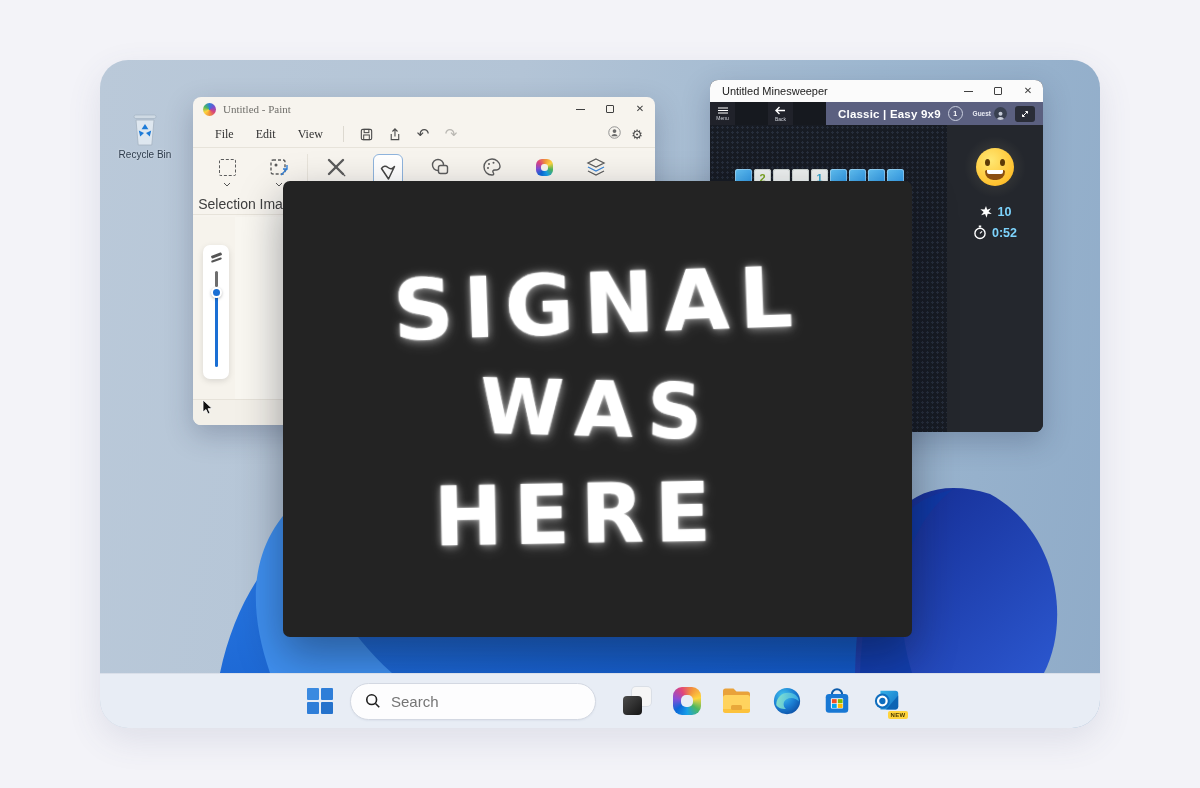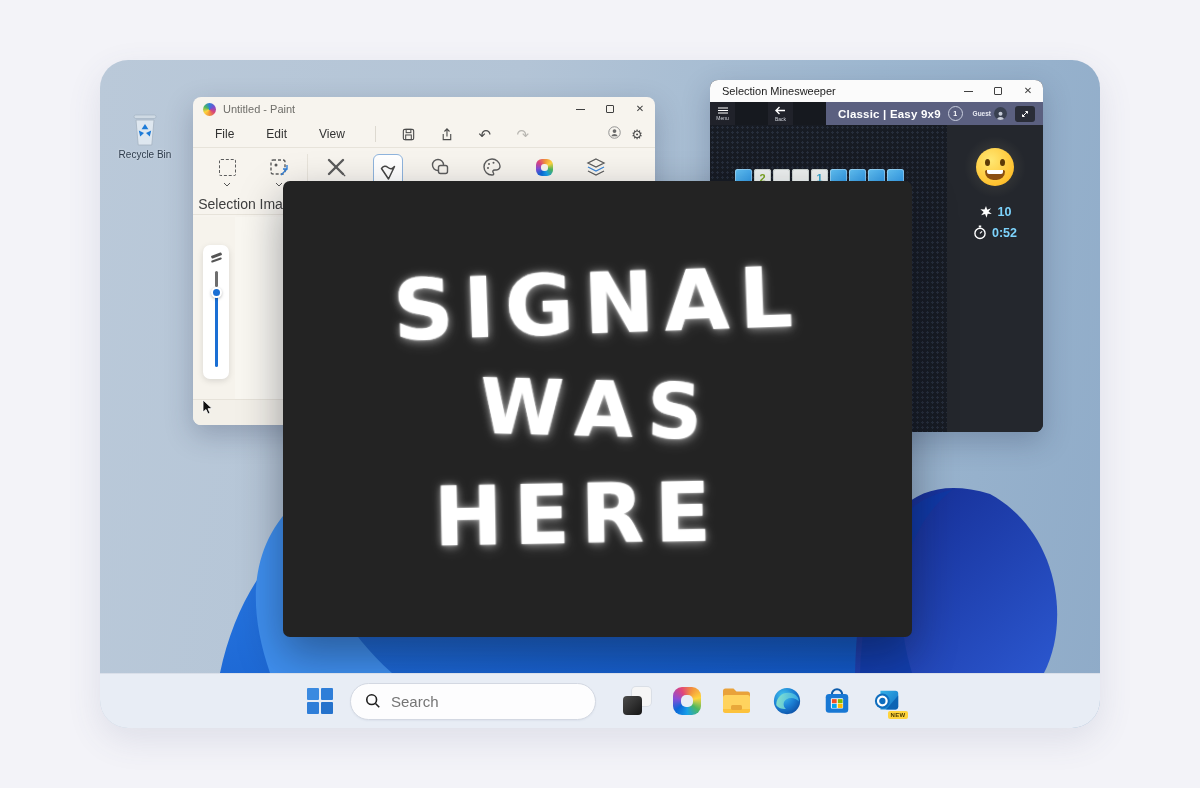--- a/index.html
+++ b/index.html
@@ -23,23 +23,23 @@
   .ctl { width:30px; height:100%; display:flex; align-items:center; justify-content:center; cursor:default; }
   .glyph-min { width:9px; height:1px; background:#404040; display:block; }
   .glyph-max { width:8px; height:8px; border:1px solid #404040; border-radius:1px; display:block; }
   .glyph-close { font-size:10px; color:#404040; line-height:1; }
 
   
   .paint { left:93px; top:37px; width:462px; height:328px; background:#f7f4ee; }
   .paint-titlebar { height:24px; display:flex; align-items:center; padding-left:10px; }
   .paint-logo { width:13px; height:13px; border-radius:50%;
     background:conic-gradient(#2f7ed8,#7a4fd0,#d8457a,#f0923c,#ffd43c,#4db85f,#2f7ed8); margin-right:7px; }
-  .paint-title { font-size:11px; color:#6f6e6a; flex:1; }
+  .paint-title { font-size:11px; color:#6f6e6a; flex:1;font-family:Liberation Serif, serif; }
   .paint-titlebar .winctl { height:24px; }
-  .paint-menubar { height:26px; display:flex; align-items:center; padding:0 12px; gap:12px; }
+  .paint-menubar { height:26px; display:flex; align-items:center; padding:0 12px; gap:2px;font-family:Liberation Serif, serif; }
   .menu-item { font-size:12px; color:#323232; padding:3px 10px; border-radius:4px; }
   .mb-sep { width:1px; height:16px; background:#ddd9d0; margin:0 8px; }
   .mb-icon { width:26px; height:20px; display:flex; align-items:center; justify-content:center; color:#4d4d4d; }
   .mb-icon.disabled { color:#b9b7b2; }
   .arrow-glyph { font-size:15px; line-height:1; }
   .mb-right { margin-left:auto; display:flex; align-items:center; gap:10px; }
   .gear-glyph { font-size:13px; color:#4d4d4d; line-height:1; }
   .paint-toolbar { position:relative; height:68px; border-top:1px solid #e7e3da; border-bottom:1px solid #e7e3da;
     display:flex; align-items:flex-start; padding:6px 4px 0 8px; }
   .tool-group { display:flex; flex-direction:column; align-items:center; width:52px; }
@@ -317,21 +317,21 @@
       </div>
     </div>
     <div class="paint-status"></div>
     <svg class="cursor-arrow" width="12" height="16" viewBox="0 0 12 16">
       <path d="M1 1 L1 13 L4 10.5 L6 15 L8 14 L6 9.7 L10 9.5 Z" fill="#111" stroke="#fff" stroke-width=".8"></path>
     </svg>
   </div>
 
   <div class="win mines">
     <div class="ms-titlebar">
-      <div class="ms-title">Selection Minesweeper</div>
+      <div class="ms-title">Untitled Minesweeper</div>
       <div class="winctl">
         <div class="ctl">
             <span class="glyph-min"></span>
           </div>
         <div class="ctl">
             <span class="glyph-max"></span>
           </div>
         <div class="ctl">
             <span class="glyph-close">✕</span>
           </div>

